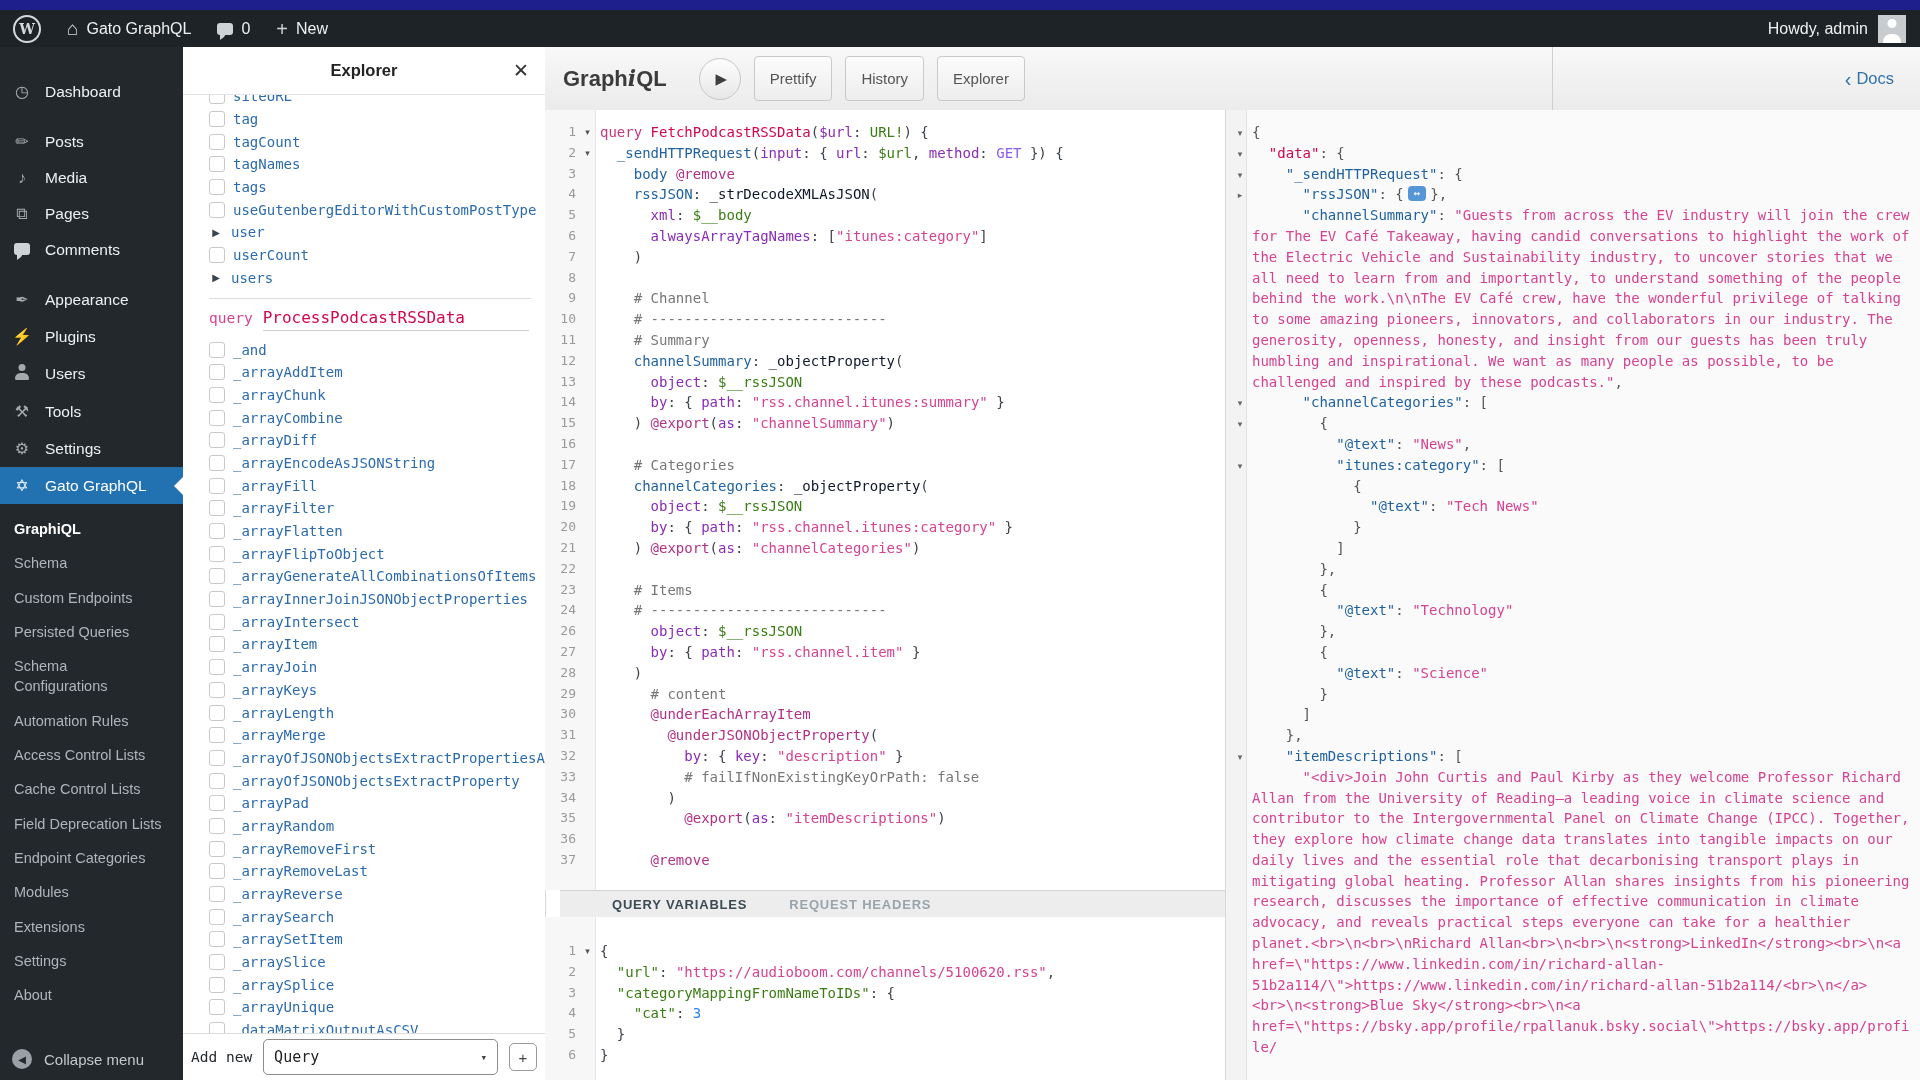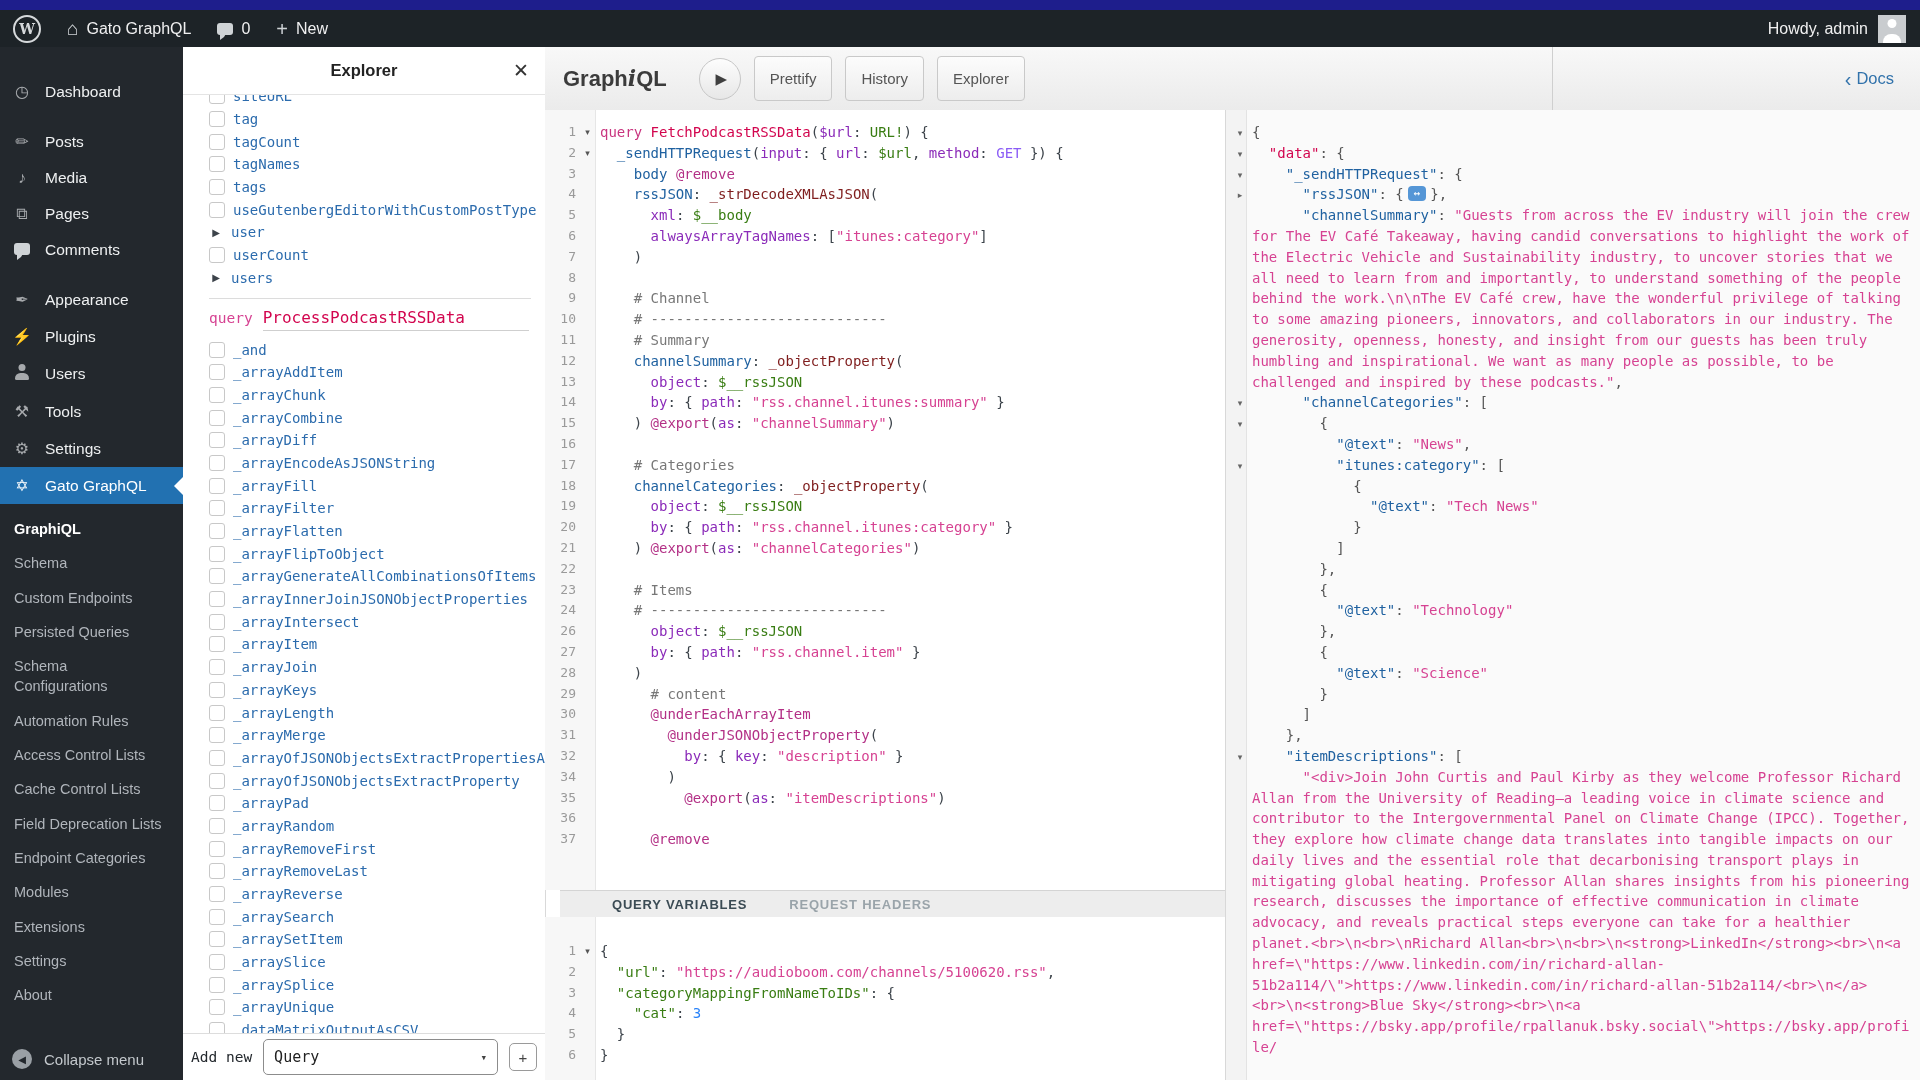--- a/index.html
+++ b/index.html
@@ -127,21 +127,21 @@
     border-right:1px solid #e3e3e3;}
   .r-scroll{position:relative;padding:12px 8px 0 26px;}
   .rrow{position:relative;line-height:20.8px;}
   .rrow .rfold{position:absolute;left:-22px;top:1px;width:20px;text-align:center;color:#666;
     font-size:9px;cursor:pointer;}
   .rrow pre{margin:0;font-family:"DejaVu Sans Mono",monospace;font-size:14px;line-height:20.8px;
     white-space:pre-wrap;overflow-wrap:break-word;}
 
   
   .t-pl{color:#3c434a;} .t-k{color:#c9357f;} .t-d{color:#d2054e;} .t-prop{color:#1f61a0;}
-  .t-fn{color:#7f1d1d;} .t-attr{color:#8b2bb9;} .t-v{color:#397d13;} .t-s{color:#d64292;}
+  .t-fn{color:#0f172a;} .t-attr{color:#8b2bb9;} .t-v{color:#397d13;} .t-s{color:#d64292;}
   .t-dir{color:#b33086;} .t-c{color:#777;} .t-enum{color:#8b5cf6;}
   .t-key{color:#397d13;} .t-num{color:#2882f9;}
   .t-rk{color:#1f61a0;} .t-rd{color:#d2054e;} .t-rs{color:#d64292;} .t-rp{color:#555;}
   .t-badge{display:inline-block;background:#5596d6;color:#fff;border-radius:4px;padding:0 6px;
     font-size:11px;line-height:15px;margin:0 4px;vertical-align:2px;cursor:pointer;}
 </style>
 </head>
 <body>
 
 <div class="screen">
@@ -597,20 +597,25 @@
           <span class="ln">31</span>
           <span class="fold"></span>
           <pre><span class="t-pl">        </span><span class="t-dir">@underJSONObjectProperty</span><span class="t-pl">(</span></pre>
         </div>
         <div class="qrow">
           <span class="ln">32</span>
           <span class="fold"></span>
           <pre><span class="t-pl">          </span><span class="t-attr">by</span><span class="t-pl">: { </span><span class="t-attr">key</span><span class="t-pl">: </span><span class="t-s">"description"</span><span class="t-pl"> }</span></pre>
         </div>
         <div class="qrow">
+          <span class="ln">33</span>
+          <span class="fold"></span>
+          <pre><span class="t-c">          # failIfNonExistingKeyOrPath: false</span></pre>
+        </div>
+        <div class="qrow">
           <span class="ln">34</span>
           <span class="fold"></span>
           <pre><span class="t-pl">        )</span></pre>
         </div>
         <div class="qrow">
           <span class="ln">35</span>
           <span class="fold"></span>
           <pre><span class="t-pl">          </span><span class="t-dir">@export</span><span class="t-pl">(</span><span class="t-attr">as</span><span class="t-pl">: </span><span class="t-s">"itemDescriptions"</span><span class="t-pl">)</span></pre>
         </div>
         <div class="qrow">

